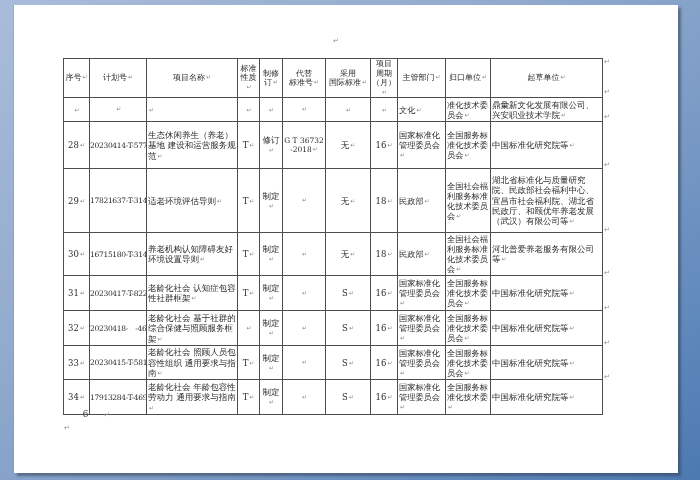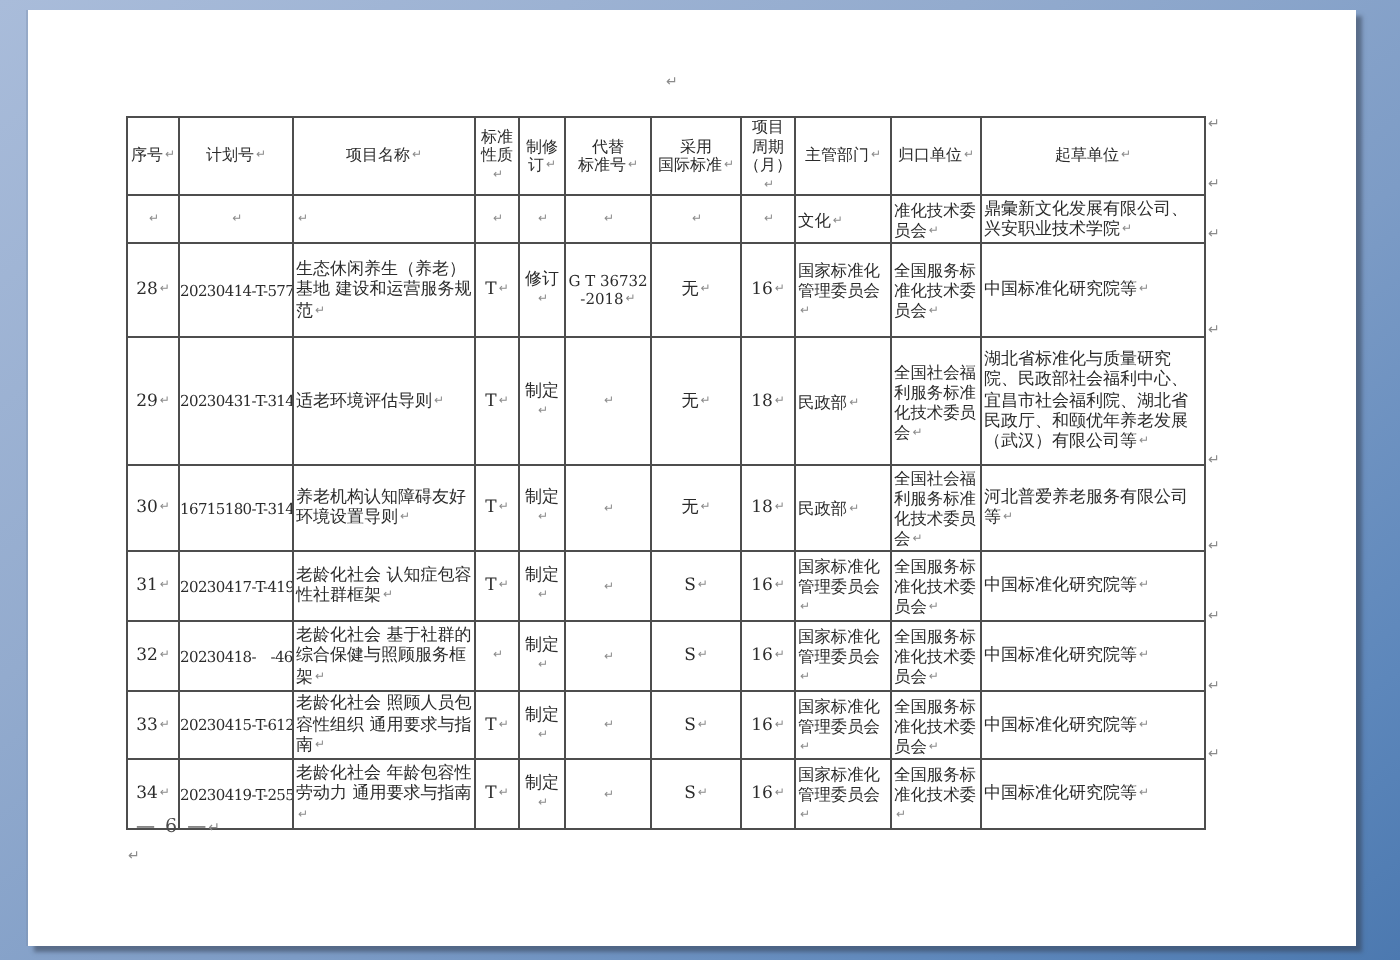--- a/index.html
+++ b/index.html
@@ -105,21 +105,21 @@
             <td class="c-zxd">修订<span class="pmark">↵</span></td>
             <td class="c-dtbzh">G T 36732-2018<span class="pmark">↵</span></td>
             <td class="c-cygjbz">无<span class="pmark">↵</span></td>
             <td class="c-xmzq">16<span class="pmark">↵</span></td>
             <td class="c-zgbm">国家标准化管理委员会<span class="pmark">↵</span></td>
             <td class="c-gkdw">全国服务标准化技术委员会<span class="pmark">↵</span></td>
             <td class="c-qcdw">中国标准化研究院等<span class="pmark">↵</span></td>
           </tr>
           <tr style="height: 64px;">
             <td class="c-xh">29<span class="pmark">↵</span></td>
-            <td class="c-jhh">20230431-T-314</td>
+            <td class="c-jhh">17821637-T-314</td>
             <td class="c-xmmc">适老环境评估导则<span class="pmark">↵</span></td>
             <td class="c-bzxz">T<span class="pmark">↵</span></td>
             <td class="c-zxd">制定<span class="pmark">↵</span></td>
             <td class="c-dtbzh"><span class="pmark">↵</span></td>
             <td class="c-cygjbz">无<span class="pmark">↵</span></td>
             <td class="c-xmzq">18<span class="pmark">↵</span></td>
             <td class="c-zgbm">民政部<span class="pmark">↵</span></td>
             <td class="c-gkdw">全国社会福利服务标准化技术委员会<span class="pmark">↵</span></td>
             <td class="c-qcdw">湖北省标准化与质量研究院、民政部社会福利中心、宜昌市社会福利院、湖北省民政厅、和颐优年养老发展（武汉）有限公司等<span class="pmark">↵</span></td>
           </tr>
@@ -131,21 +131,21 @@
             <td class="c-zxd">制定<span class="pmark">↵</span></td>
             <td class="c-dtbzh"><span class="pmark">↵</span></td>
             <td class="c-cygjbz">无<span class="pmark">↵</span></td>
             <td class="c-xmzq">18<span class="pmark">↵</span></td>
             <td class="c-zgbm">民政部<span class="pmark">↵</span></td>
             <td class="c-gkdw">全国社会福利服务标准化技术委员会<span class="pmark">↵</span></td>
             <td class="c-qcdw">河北普爱养老服务有限公司等<span class="pmark">↵</span></td>
           </tr>
           <tr style="height: 35px;">
             <td class="c-xh">31<span class="pmark">↵</span></td>
-            <td class="c-jhh">20230417-T-419</td>
+            <td class="c-jhh">20230417-T-822</td>
             <td class="c-xmmc">老龄化社会 认知症包容性社群框架<span class="pmark">↵</span></td>
             <td class="c-bzxz">T<span class="pmark">↵</span></td>
             <td class="c-zxd">制定<span class="pmark">↵</span></td>
             <td class="c-dtbzh"><span class="pmark">↵</span></td>
             <td class="c-cygjbz">S<span class="pmark">↵</span></td>
             <td class="c-xmzq">16<span class="pmark">↵</span></td>
             <td class="c-zgbm">国家标准化管理委员会<span class="pmark">↵</span></td>
             <td class="c-gkdw">全国服务标准化技术委员会<span class="pmark">↵</span></td>
             <td class="c-qcdw">中国标准化研究院等<span class="pmark">↵</span></td>
           </tr>
@@ -157,34 +157,34 @@
             <td class="c-zxd">制定<span class="pmark">↵</span></td>
             <td class="c-dtbzh"><span class="pmark">↵</span></td>
             <td class="c-cygjbz">S<span class="pmark">↵</span></td>
             <td class="c-xmzq">16<span class="pmark">↵</span></td>
             <td class="c-zgbm">国家标准化管理委员会<span class="pmark">↵</span></td>
             <td class="c-gkdw">全国服务标准化技术委员会<span class="pmark">↵</span></td>
             <td class="c-qcdw">中国标准化研究院等<span class="pmark">↵</span></td>
           </tr>
           <tr style="height: 34px;">
             <td class="c-xh">33<span class="pmark">↵</span></td>
-            <td class="c-jhh">20230415-T-612</td>
+            <td class="c-jhh">20230415-T-581</td>
             <td class="c-xmmc">老龄化社会 照顾人员包容性组织 通用要求与指南<span class="pmark">↵</span></td>
             <td class="c-bzxz">T<span class="pmark">↵</span></td>
             <td class="c-zxd">制定<span class="pmark">↵</span></td>
             <td class="c-dtbzh"><span class="pmark">↵</span></td>
             <td class="c-cygjbz">S<span class="pmark">↵</span></td>
             <td class="c-xmzq">16<span class="pmark">↵</span></td>
             <td class="c-zgbm">国家标准化管理委员会<span class="pmark">↵</span></td>
             <td class="c-gkdw">全国服务标准化技术委员会<span class="pmark">↵</span></td>
             <td class="c-qcdw">中国标准化研究院等<span class="pmark">↵</span></td>
           </tr>
           <tr style="height: 35px;">
             <td class="c-xh">34<span class="pmark">↵</span></td>
-            <td class="c-jhh">20230419-T-255</td>
+            <td class="c-jhh">17913284-T-469</td>
             <td class="c-xmmc">老龄化社会 年龄包容性劳动力 通用要求与指南<span class="pmark">↵</span></td>
             <td class="c-bzxz">T<span class="pmark">↵</span></td>
             <td class="c-zxd">制定<span class="pmark">↵</span></td>
             <td class="c-dtbzh"><span class="pmark">↵</span></td>
             <td class="c-cygjbz">S<span class="pmark">↵</span></td>
             <td class="c-xmzq">16<span class="pmark">↵</span></td>
             <td class="c-zgbm">国家标准化管理委员会<span class="pmark">↵</span></td>
             <td class="c-gkdw">全国服务标准化技术委<span class="pmark">↵</span></td>
             <td class="c-qcdw">中国标准化研究院等<span class="pmark">↵</span></td>
           </tr>

